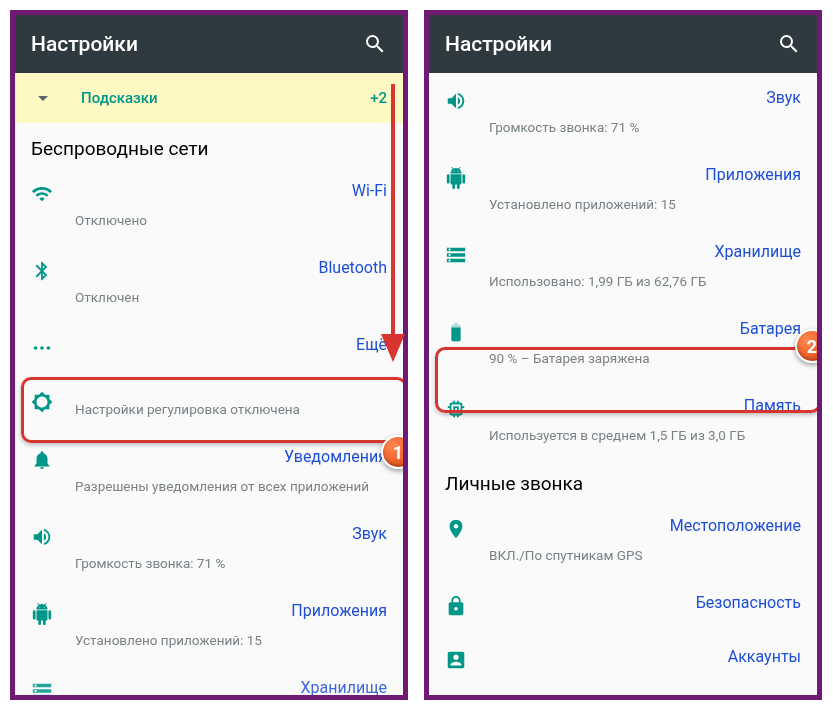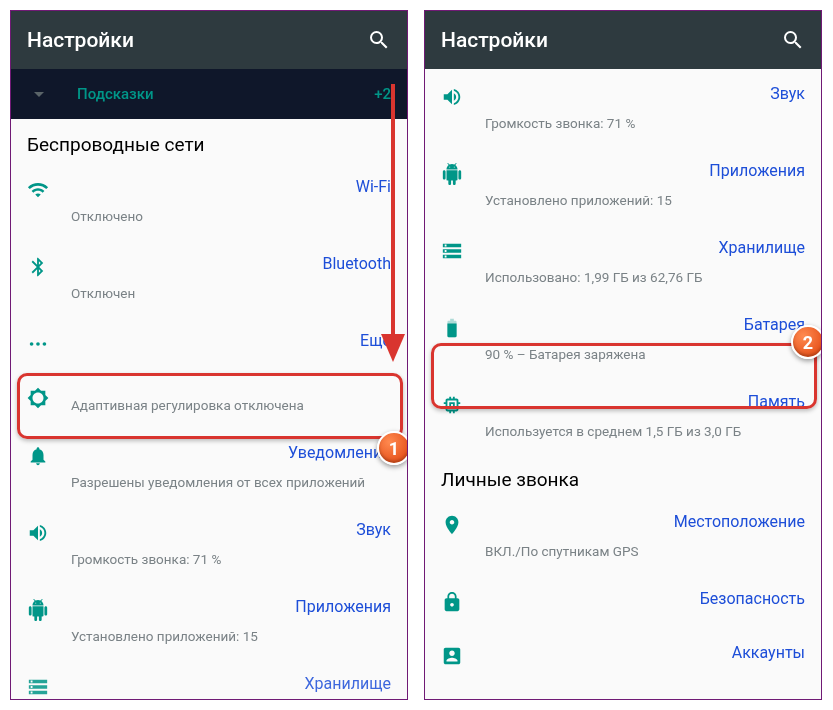--- a/index.html
+++ b/index.html
@@ -12,21 +12,21 @@
     overflow: hidden;
   }
   .panes {
     display: flex;
     gap: 16px;
     padding: 10px;
   }
   .pane {
     width: 398px;
     height: 690px;
-    border: 1px solid #701a75;
+    border: 5px solid #701a75;
     background: #fafafa;
     overflow: hidden;
     position: relative;
   }
   .appbar {
     background: #2e3a3f;
     color: #fff;
     height: 58px;
     display: flex;
     align-items: center;
@@ -35,21 +35,21 @@
   }
   .appbar-title {
     font-size: 21px;
     font-weight: 500;
   }
   .search-btn {
     color: #fff;
     cursor: pointer;
   }
   .hints {
-    background: #0f172a;
+    background: #fef9c3;
     height: 50px;
     display: flex;
     align-items: center;
     padding: 0 16px;
   }
   .chev { color: #5a6468; }
   .hints-label {
     color: #009688;
     font-weight: 500;
     margin-left: 26px;
@@ -239,21 +239,21 @@
     </div>
 
 
     <div class="item">
       <span class="icon">
           <svg width="22" height="22" viewBox="0 0 24 24">
             <use href="#ic-brightness"></use>
           </svg>
         </span>
       <div class="texts">
-        <div class="sub">Адаптивная регулировка отключена</div>
+        <div class="sub">Настройки регулировка отключена</div>
       </div>
     </div>
     <div class="item">
       <span class="icon">
           <svg width="22" height="22" viewBox="0 0 24 24">
             <use href="#ic-bell"></use>
           </svg>
         </span>
       <div class="texts">
         <div class="title">Уведомления</div>

